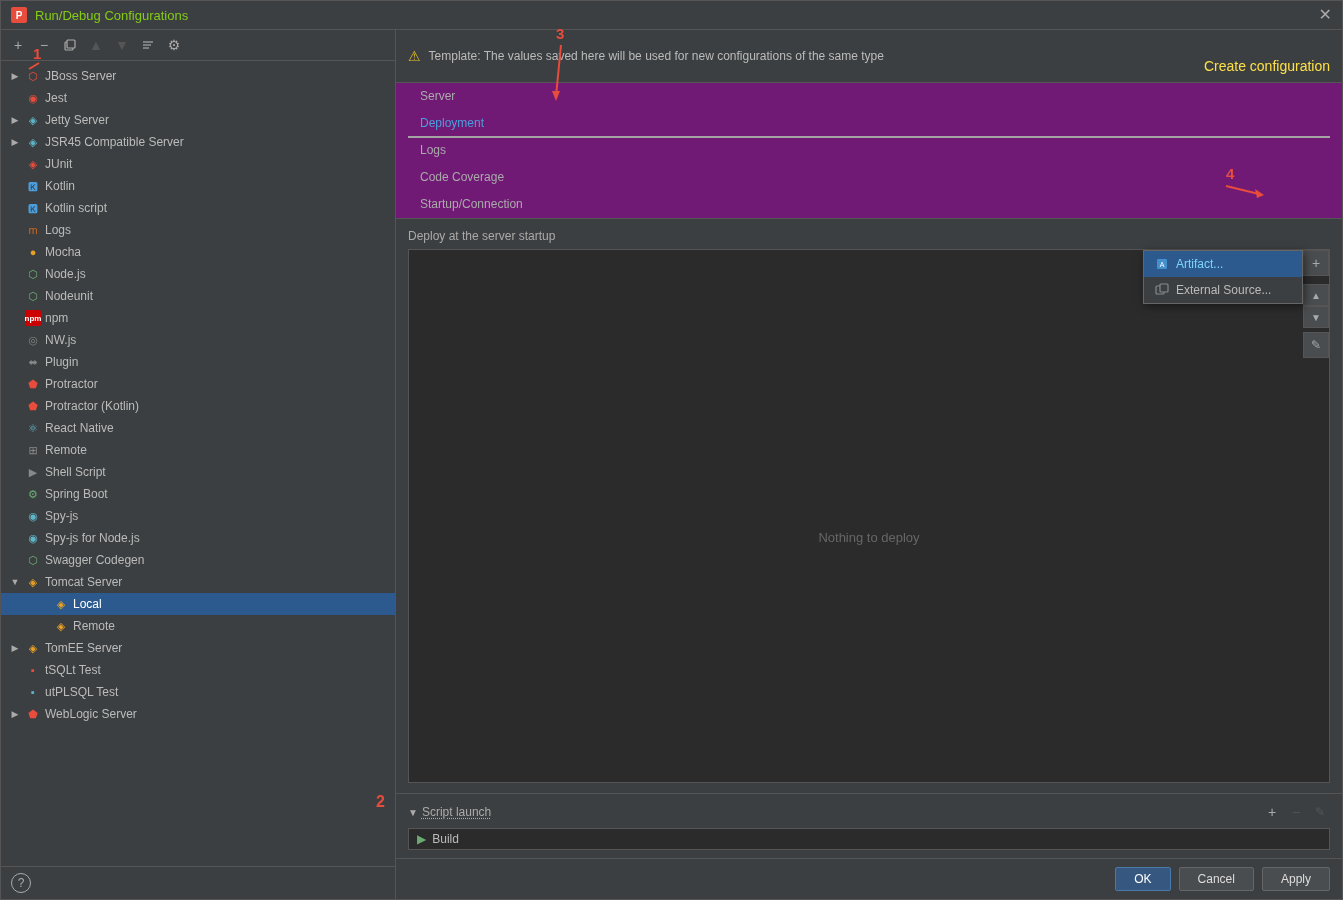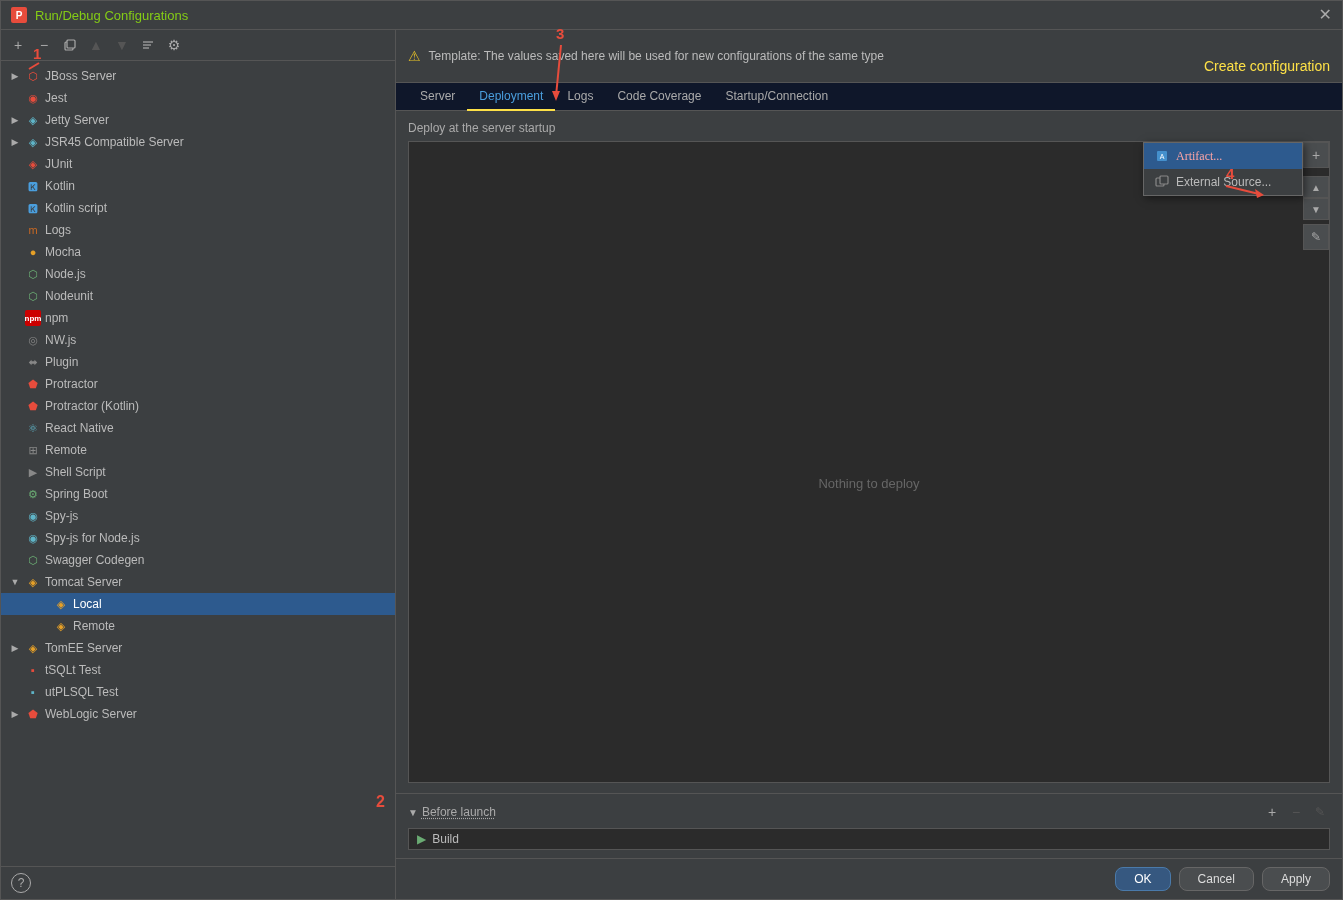--- a/index.html
+++ b/index.html
@@ -125,33 +125,34 @@
       gap: 8px;
     }
     .warning-icon { color: #e6c027; font-size: 14px; }
     .warning-text { color: #bbbbbb; font-size: 12px; flex: 1; }
     .create-config-link { color: #fde047; cursor: pointer; font-size: 14px; margin-top: 20px; }
     
     .tabs-bar {
       display: flex;
       padding: 0 12px;
       border-bottom: 1px solid #555;
-      background: #0f172a;
+      background: #701a75;
+      flex-direction: column;
     }
     .tab {
       padding: 6px 12px;
       cursor: pointer;
       color: #aaa;
       font-size: 12px;
       border-bottom: 2px solid transparent;
       margin-bottom: -1px;
     }
     .tab.active {
       color: #4a9edd;
-      border-bottom: 2px solid #fde047;
+      border-bottom: 2px solid #a3a3a3;
     }
     
     .deployment-content {
       flex: 1;
       display: flex;
       flex-direction: column;
       overflow: hidden;
       padding: 10px 12px;
     }
     .deploy-header {
@@ -195,21 +196,21 @@
     }
     .dropdown-item {
       display: flex;
       align-items: center;
       padding: 4px 10px;
       cursor: pointer;
       gap: 6px;
       height: 26px;
     }
     .dropdown-item.highlighted { background: #2d5a8e; color: white; }
-    .dropdown-item.highlighted .dropdown-item-label { color: #fca5a5; font-family: Liberation Serif, serif; }
+    .dropdown-item.highlighted .dropdown-item-label { color: #7dd3fc; }
     .dropdown-item-icon {
       width: 16px; height: 16px;
       display: flex; align-items: center; justify-content: center;
     }
     .dropdown-item-label { font-size: 12px; }
     
     .before-launch {
       border-top: 1px solid #555;
       padding: 8px 12px;
     }
@@ -236,21 +237,21 @@
       align-items: center;
       justify-content: flex-end;
       padding: 8px 12px;
       border-top: 1px solid #555;
       gap: 8px;
     }
     .btn {
       padding: 4px 18px;
       font-size: 12px;
       cursor: pointer;
-      border-radius: 8px;
+      border-radius: 2px;
       border: 1px solid #666;
       background: #4a4d4f;
       color: #ddd;
     }
     .btn.primary {
       background: #365880;
       border-color: #4a7aaa;
       color: white;
     }
     .arrow-svg {
@@ -547,21 +548,21 @@
               </span>
               <span class="dropdown-item-label">External Source...</span>
             </div>
           </div>
         </div>
       </div>
 
       <div class="before-launch">
         <div class="before-launch-header">
           <span style="font-size:10px;">▼</span>
-          <span style="text-decoration:underline;text-underline-offset:2px;text-decoration-style:dotted;">Before launch</span>
+          <span style="text-decoration:underline;text-underline-offset:2px;text-decoration-style:dotted;">Script launch</span>
           <div style="margin-left:auto; display:flex; gap:4px;">
             <div style="width:20px;height:20px;display:flex;align-items:center;justify-content:center;color:#aaa;cursor:pointer;font-size:14px;">+</div>
             <div style="width:20px;height:20px;display:flex;align-items:center;justify-content:center;color:#555;cursor:pointer;font-size:14px;">−</div>
             <div style="width:20px;height:20px;display:flex;align-items:center;justify-content:center;color:#555;cursor:pointer;font-size:12px;">✎</div>
           </div>
         </div>
         <div class="before-launch-item">
           <span style="color:#6aab73;font-size:12px;">▶</span>
           <span>Build</span>
         </div>

